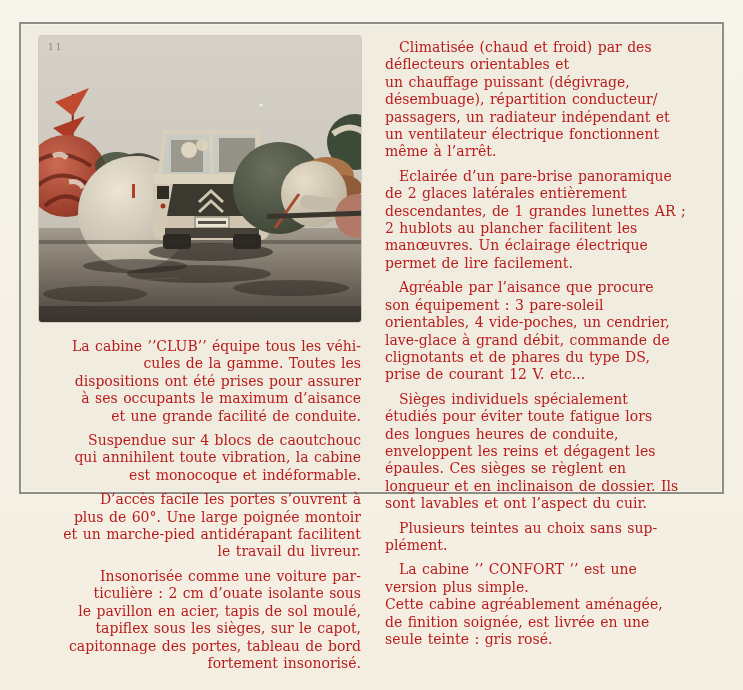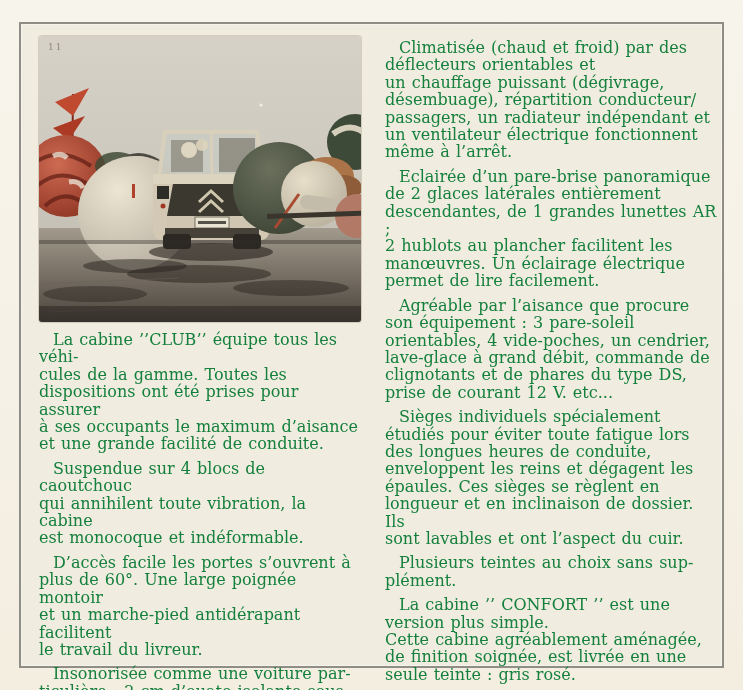--- a/index.html
+++ b/index.html
@@ -2,40 +2,40 @@
 <html><head>
 <meta charset="utf-8">
 <style>
   html,body{margin:0;padding:0;}
   body{
     width:743px;height:690px;position:relative;overflow:hidden;
     background:linear-gradient(#f7f4eb,#f4eee1);
     font-family:"DejaVu Serif", serif;
   }
   .frame{
-    position:absolute;left:19px;top:22px;width:705px;height:646px;
+    position:absolute;left:19px;top:22px;width:705px;height:472px;
     box-sizing:border-box;border:2px solid #8f8e86;background:#f0ecdf;
     box-shadow:0 0 0 1px rgba(255,255,255,.4) inset;
   }
   .content{display:flex;gap:24px;padding:12px 12px 0 18px;}
   .col-left{width:322px;flex:0 0 322px;}
   .col-right{width:332px;flex:0 0 332px;padding-top:3px;}
   .photo{
     width:322px;height:286px;position:relative;border-radius:3px;overflow:hidden;
     box-shadow:0 0 0 1px rgba(185,178,160,.55);
   }
   .photo svg{display:block;width:322px;height:286px;}
   .page-number{
     position:absolute;left:9px;top:7px;font-size:9px;line-height:9px;
     color:#8f897a;letter-spacing:2px;
   }
-  .text-block-left{margin-top:9px;}
+  .text-block-left{margin-top:16px;text-align:right;}
   .para{
     white-space:pre-line;
-    font-size:16px;line-height:17.4px;color:#15803d;
+    font-size:14px;line-height:17.4px;color:#b91c1c;
     text-indent:14px;margin:0 0 7px 0;word-spacing:1px;
   }
 </style>
 </head>
 <body>
 
 <div class="frame">
   <div class="content">
 
     <div class="col-left">

